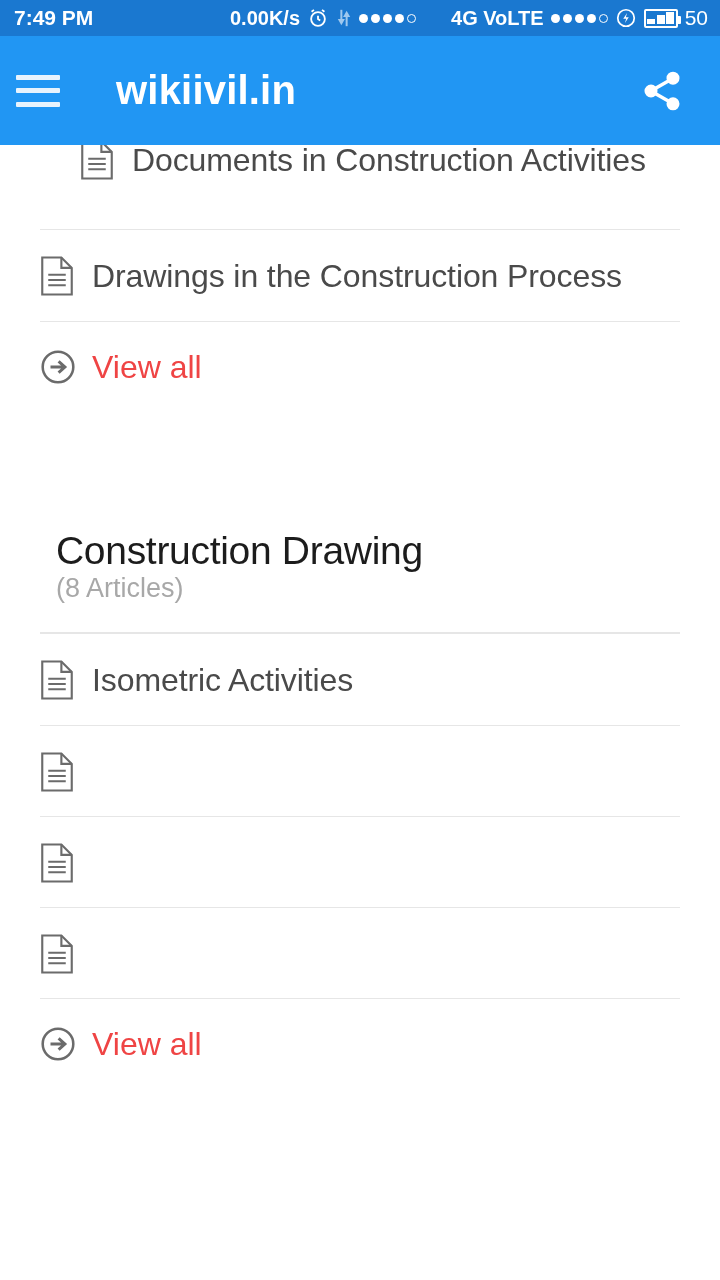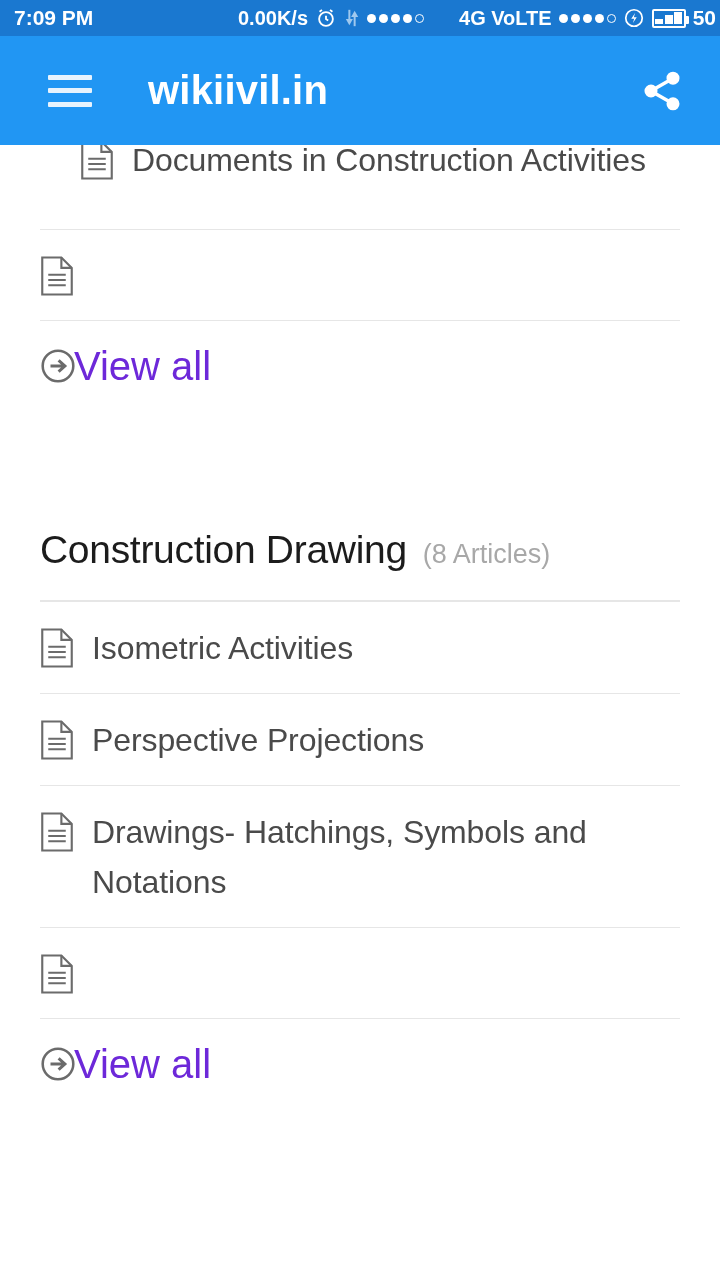--- a/index.html
+++ b/index.html
@@ -15,48 +15,48 @@
     height:36px; width:720px;
     background:#1a78d0;
     display:flex; align-items:center;
     color:#ffffff;
     font-size:21px; font-weight:bold;
     padding:0 14px;
     position:relative;
   }
   .sb-time{ letter-spacing:0px; }
   .sb-right{
-    position:absolute; right:4px; top:0; height:36px;
+    position:absolute; right:12px; top:0; height:36px;
     display:flex; align-items:center; gap:7px;
   }
   .sb-speed{ font-size:20px; font-weight:bold; }
   .sb-ico{ display:inline-flex; align-items:center; }
   .dots{ display:inline-flex; align-items:center; gap:3px; }
   .dot{ width:9px; height:9px; border-radius:50%; background:#ffffff; }
   .dot.hollow{ background:transparent; border:1.8px solid #ffffff; width:9px; height:9px;}
   .sb-net{ font-size:20px; font-weight:bold;margin-left:28px; }
   .batt{
     width:34px; height:19px; border:2px solid #ffffff; border-radius:2px;
     display:inline-flex; align-items:flex-end; padding:1.5px; gap:1.5px; position:relative;
   }
   .batt:after{
     content:""; position:absolute; right:-5px; top:5px;
     width:3px; height:8px; background:#ffffff; border-radius:0 1px 1px 0;
   }
   .bar1{ width:8px; height:45%; background:#ffffff; }
   .bar2{ width:8px; height:72%; background:#ffffff; }
   .bar3{ width:8px; height:100%; background:#ffffff; }
-  .sb-lvl{ font-size:21px; font-weight:bold; }
+  .sb-lvl{ font-size:21px; font-weight:normal; }
 
   
   .app-bar{
     height:109px; width:720px;
     background:#2196f3;
     display:flex; align-items:center;
-    padding:0 34px 0 48px;
+    padding:0 34px 0 16px;
     position:relative;
   }
   .hamburger{
     width:44px; height:32px;
     display:flex; flex-direction:column; justify-content:space-between;
     cursor:pointer;
   }
   .hamburger span{ display:block; height:5px; background:#e8f3fd; border-radius:1px; width:100%; }
   .app-title{
     margin-left:56px;
@@ -106,51 +106,53 @@
   .clip-row .row-inner{
     position:absolute; left:40px; right:40px; top:-31px; padding:21px 0 20px 0;
   }
 
   .viewall-row{
     display:flex; align-items:center;
     padding:22px 40px 22px 40px;
     cursor:pointer;
   }
   .viewall-label{
-    font-size:40px;
-    color:#6d28d9;
+    margin-left:18px;
+    font-size:32px;
+    color:#ef4444;
     line-height:42px;
   }
 
   .spacer{ height:118px; }
   .spacer-sm{ height:96px; }
 
   .section-head{
     padding:0 40px;
     display:flex; align-items:baseline;
     margin-bottom:28px;
+    flex-direction:column;
   }
   .section-title{
     font-size:39px;
     color:#1c1c1c;
     font-weight:400;
     letter-spacing:-0.3px;
   }
   .section-count{
     margin-left:16px;
     font-size:27px;
     color:#a8a8a8;
     text-align:right;
   }
 </style>
 </head>
 <body>
 
 <div class="status-bar">
-  <div class="sb-time">7:09 PM</div>
+  <div class="sb-time">7:49 PM</div>
   <div class="sb-right">
     <span class="sb-speed">0.00K/s</span>
     <span class="sb-ico">
       <svg width="22" height="22" viewBox="0 0 24 24" fill="none" stroke="#ffffff" stroke-width="2">
         <circle cx="12" cy="13" r="7.5"></circle>
           <path d="M12 9.5v3.6l2.4 1.6"></path>
         <path d="M5 5.2 7.6 3.1M19 5.2 16.4 3.1"></path>
       </svg>
     </span>
     <span class="sb-ico">
@@ -226,20 +228,21 @@
 
   <div class="list-row">
     <div class="row-inner">
       <span class="doc-ico">
         <svg width="34" height="40" viewBox="0 0 26 32" fill="none" stroke="#6b6b6b" stroke-width="1.7">
           <path d="M1.2 1.2h15.3l8.3 8.3v21.3H1.2z"></path>
           <path d="M16.5 1.2v8.3h8.3"></path>
           <path d="M6 15h14M6 19.2h14M6 23.4h14" stroke-width="1.6"></path>
         </svg>
       </span>
+      <span class="row-label">Drawings in the Construction Process</span>
     </div>
   </div>
   <div class="divider"></div>
 
   <div class="viewall-row">
     <span class="doc-ico">
       <svg width="36" height="36" viewBox="0 0 24 24" fill="none" stroke="#6b6b6b" stroke-width="1.7">
         <circle cx="12" cy="12" r="10.2"></circle>
         <path d="M7 12h9M12.4 8.2 16.6 12l-4.2 3.8" stroke-width="2"></path>
       </svg>
@@ -273,35 +276,33 @@
 
   <div class="list-row">
     <div class="row-inner">
       <span class="doc-ico">
         <svg width="34" height="40" viewBox="0 0 26 32" fill="none" stroke="#6b6b6b" stroke-width="1.7">
           <path d="M1.2 1.2h15.3l8.3 8.3v21.3H1.2z"></path>
             <path d="M16.5 1.2v8.3h8.3"></path>
           <path d="M6 15h14M6 19.2h14M6 23.4h14" stroke-width="1.6"></path>
         </svg>
       </span>
-      <span class="row-label">Perspective Projections</span>
     </div>
   </div>
   <div class="divider"></div>
 
   <div class="list-row">
     <div class="row-inner">
       <span class="doc-ico">
         <svg width="34" height="40" viewBox="0 0 26 32" fill="none" stroke="#6b6b6b" stroke-width="1.7">
           <path d="M1.2 1.2h15.3l8.3 8.3v21.3H1.2z"></path>
             <path d="M16.5 1.2v8.3h8.3"></path>
           <path d="M6 15h14M6 19.2h14M6 23.4h14" stroke-width="1.6"></path>
         </svg>
       </span>
-      <span class="row-label" style="max-width:530px">Drawings- Hatchings, Symbols and Notations</span>
     </div>
   </div>
   <div class="divider"></div>
 
   <div class="list-row">
     <div class="row-inner">
       <span class="doc-ico">
         <svg width="34" height="40" viewBox="0 0 26 32" fill="none" stroke="#6b6b6b" stroke-width="1.7">
           <path d="M1.2 1.2h15.3l8.3 8.3v21.3H1.2z"></path>
             <path d="M16.5 1.2v8.3h8.3"></path>

